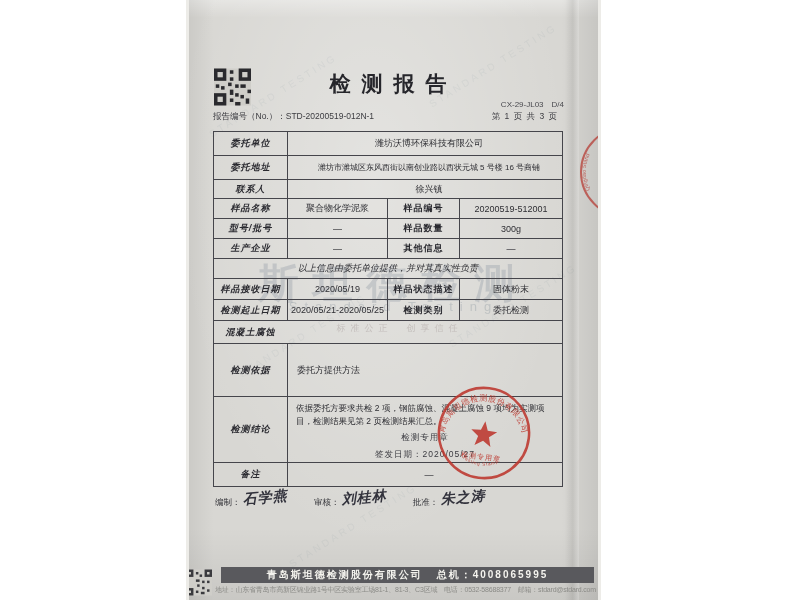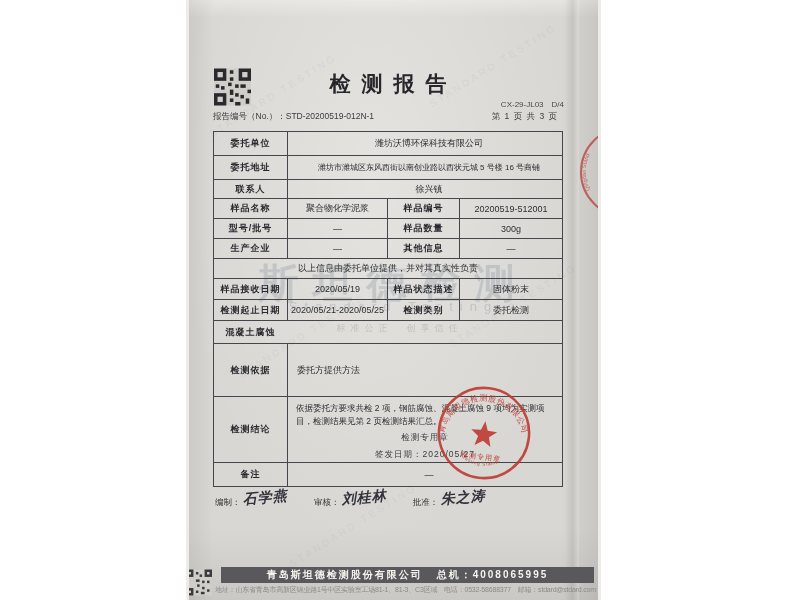--- a/index.html
+++ b/index.html
@@ -41,21 +41,21 @@
   .wm-slogan{position:absolute;left:12px;right:0;top:322px;text-align:center;
          font-size:9px;letter-spacing:5px;color:rgba(140,125,125,0.32);pointer-events:none;}
 
   
   .rtable{position:absolute;left:24px;top:131px;width:348px;border:1px solid #45454b;
           font-size:9px;box-sizing:content-box;}
   .tr{display:flex;border-top:1px solid #45454b;}
   .tr:first-child{border-top:none;}
   .td{border-left:1px solid #45454b;box-sizing:border-box;display:flex;
       align-items:center;justify-content:center;text-align:center;overflow:hidden;}
-  .td:first-child{border-left:none;}
+  .td:first-child{border-left:none;font-style:italic;}
   .lbl{font-weight:bold;letter-spacing:1px;color:#2a2a30;}
   .c1{width:73px;} .c2{width:100px;} .c3{width:72px;} .c4{width:103px;}
   .cwide{width:275px;padding-left:8px;}
   .left{justify-content:flex-start;text-align:left;padding-left:9px;}
   .addr{font-size:8px;white-space:nowrap;}
   .r1,.r2{height:23px;} .r3{height:18px;}
   .r4,.r5,.r6,.r7{height:19px;}
   .r8,.r9{height:20px;} .r10{height:22px;}
   .r11{height:52px;} .r12{height:65px;} .r13{height:23px;justify-content:space-between;}
   .concl{flex-direction:column;align-items:stretch;justify-content:flex-start;

